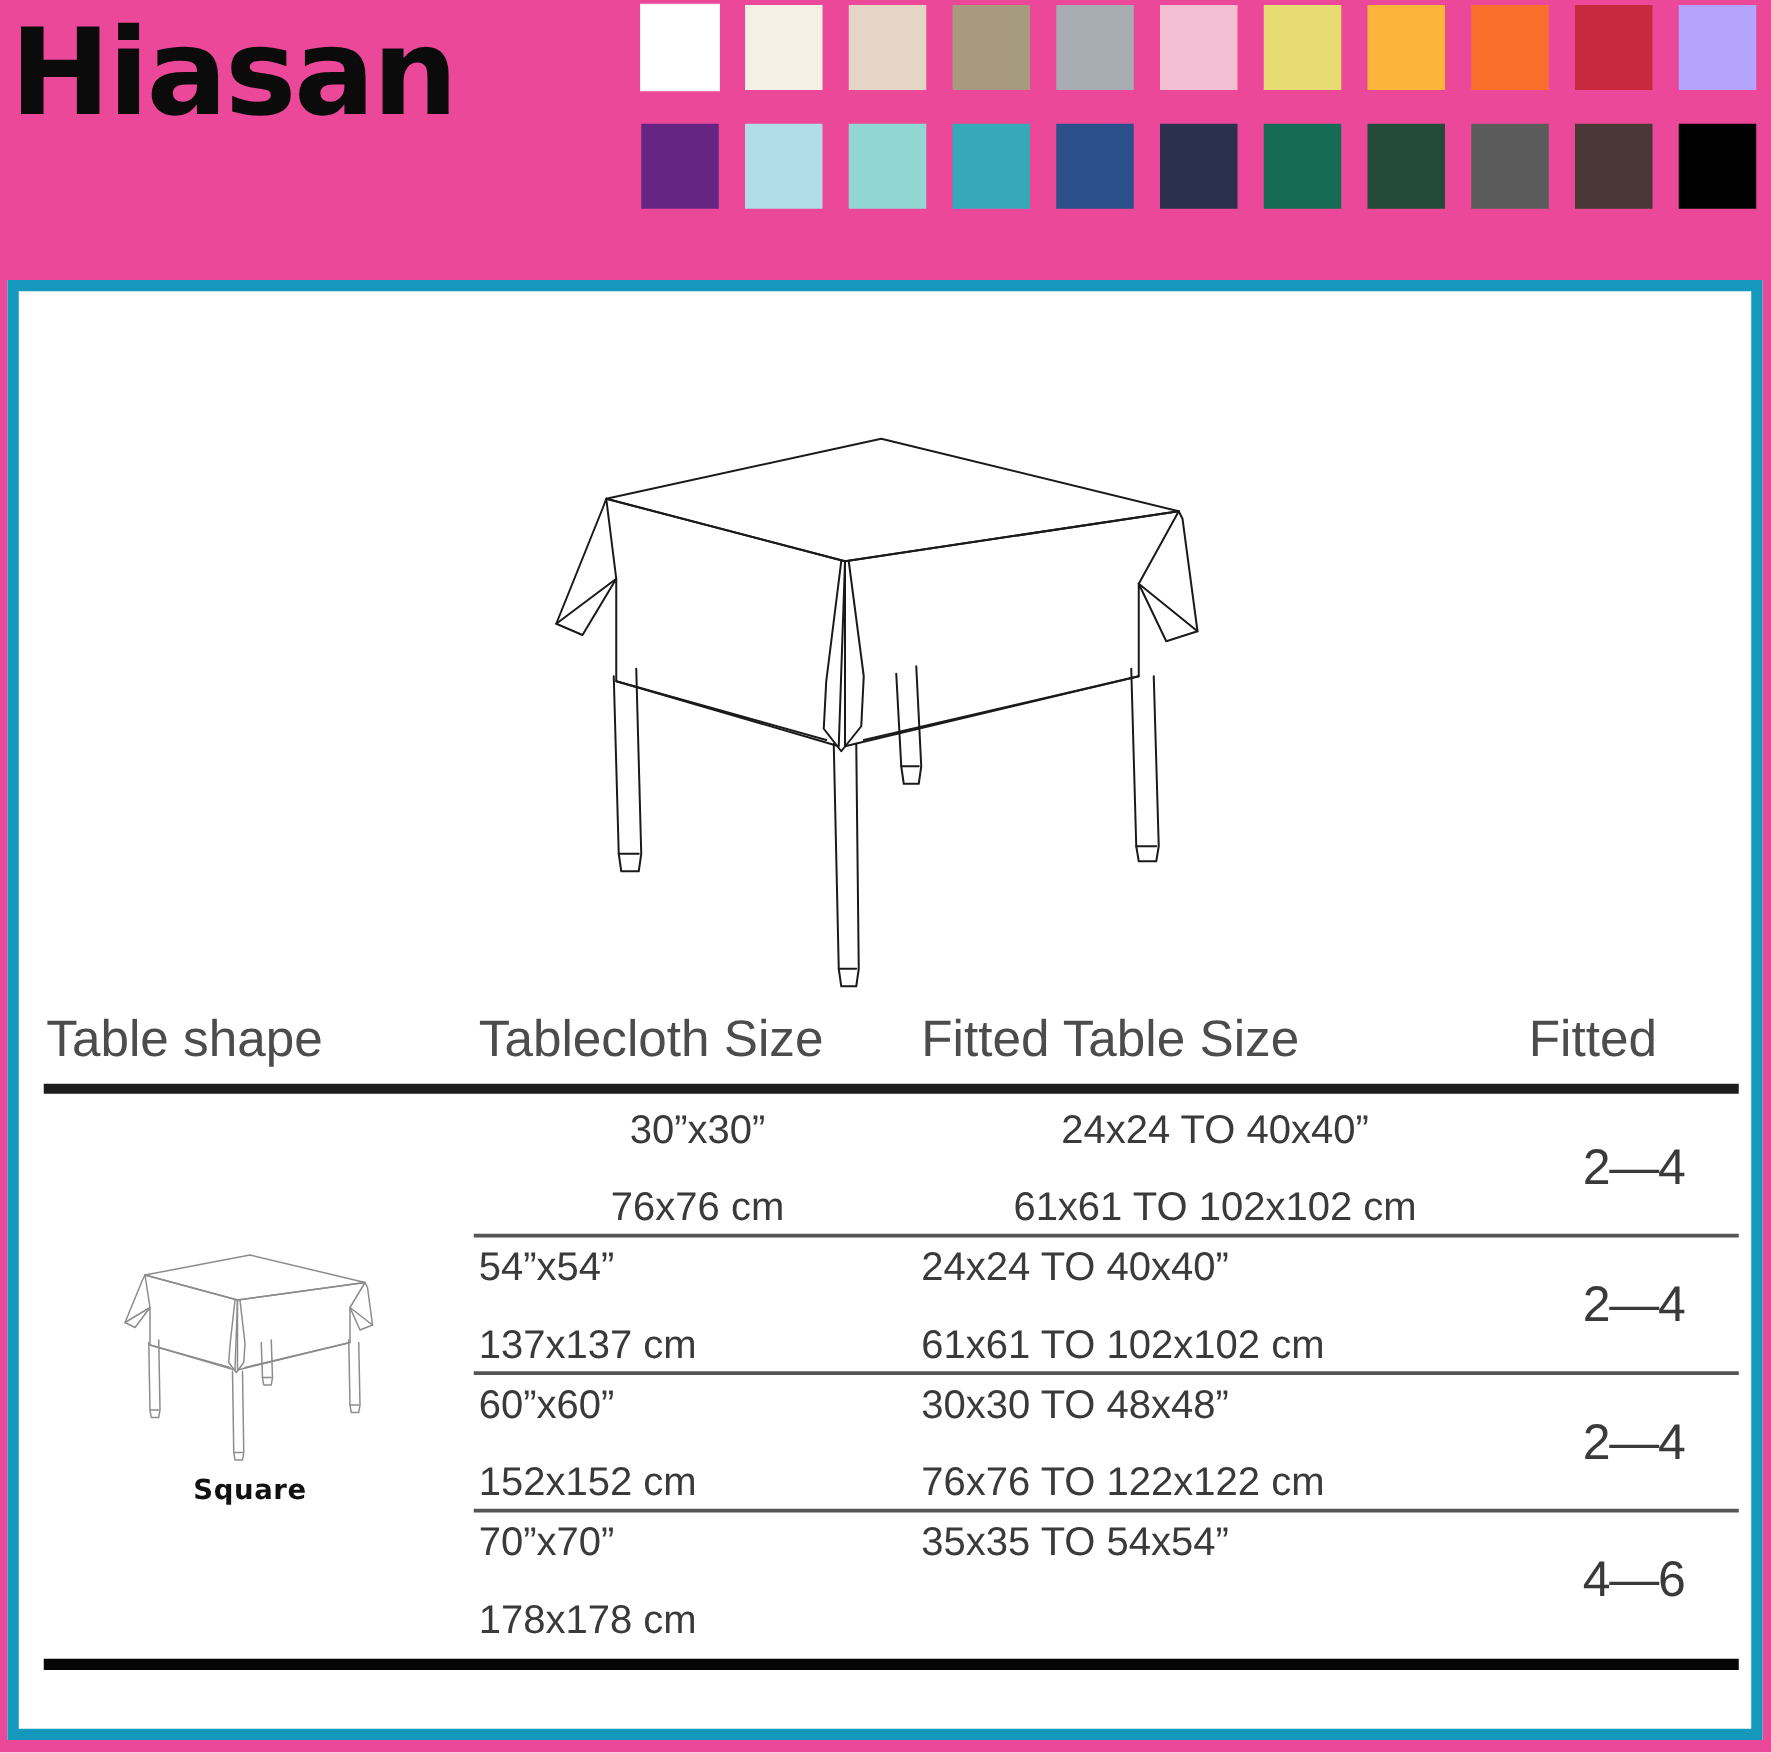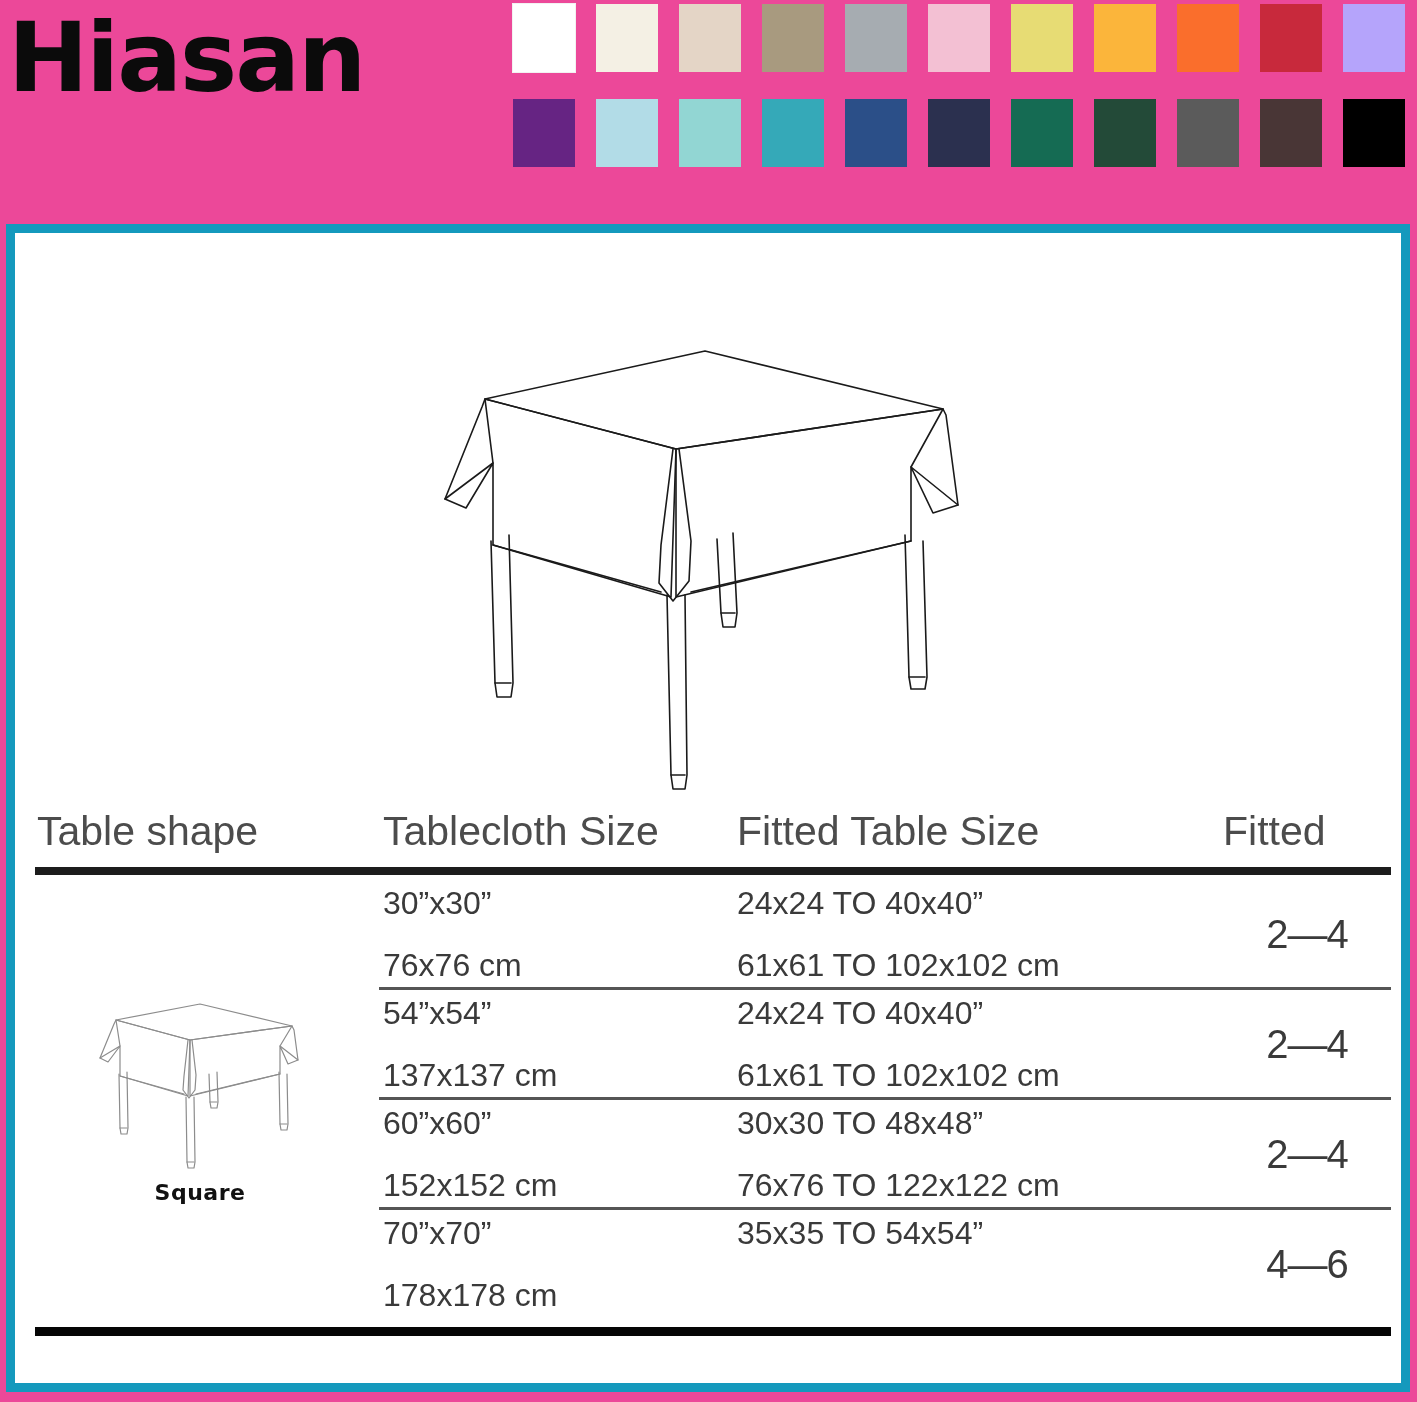--- a/index.html
+++ b/index.html
@@ -142,21 +142,21 @@
     color: #111111;
     letter-spacing: 0.5px;
   }
 
   .trow {
     position: absolute;
     left: 0;
     width: 100%;
     height: 110px;
   }
-  .trow.r0 { top: 76px; }
+  .trow.r0 { top: 76px; text-align: center; }
   .trow.r1 { top: 186px; }
   .trow.r2 { top: 296px; }
   .trow.r3 { top: 406px; }
 
   .cell-stack {
     position: absolute;
     top: 8px;
     display: flex;
     flex-direction: column;
     justify-content: space-between;

